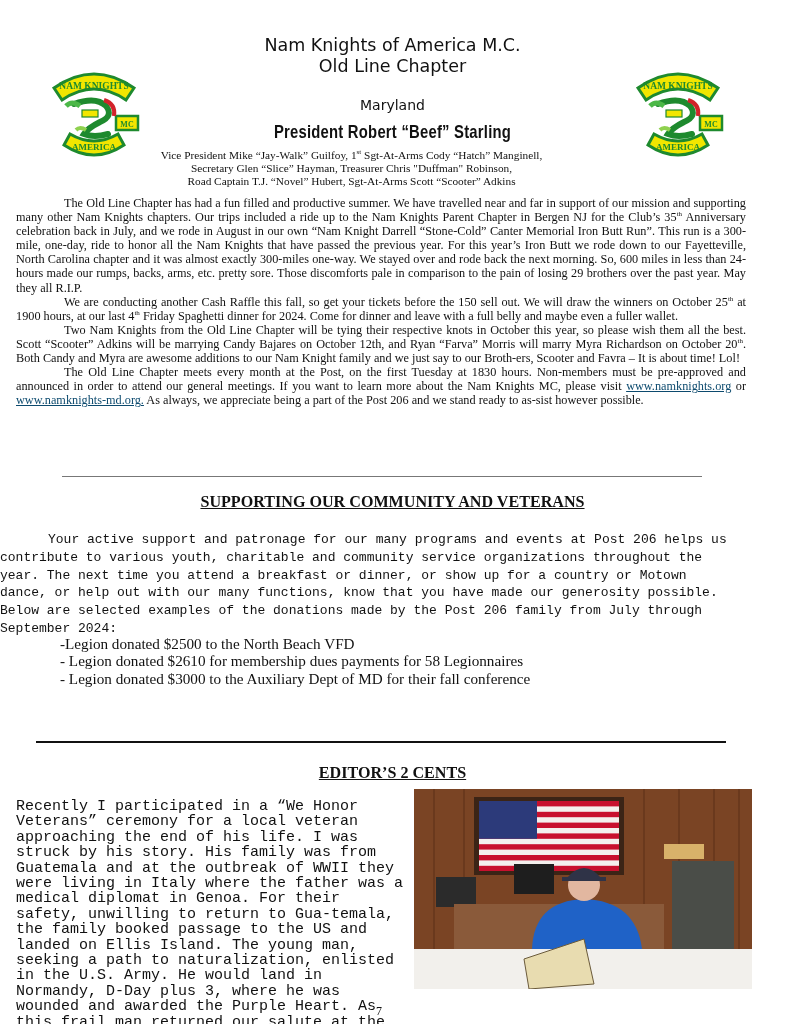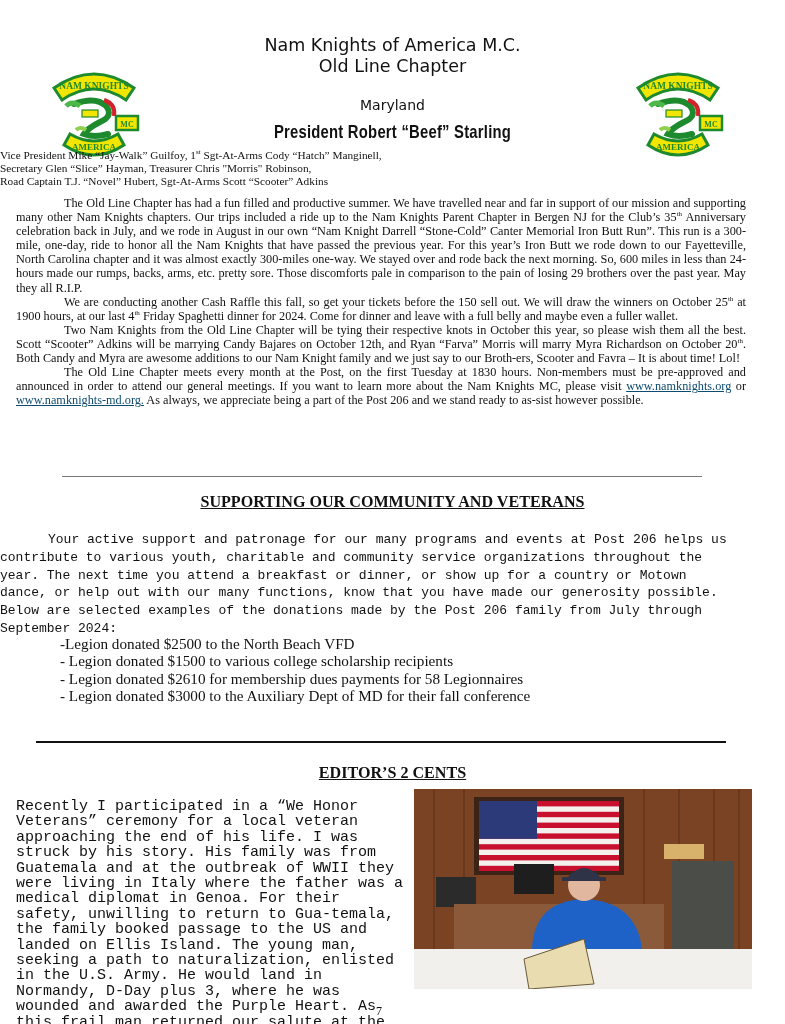--- a/index.html
+++ b/index.html
@@ -4,21 +4,21 @@
 <style>
   html, body { margin: 0; padding: 0; background: #ffffff; }
   body { width: 785px; height: 1024px; position: relative; overflow: hidden; color: #111; }
 
   
   .hdr-title { position: absolute; left: 0; width: 785px; text-align: center; font-family: "DejaVu Sans", sans-serif; font-size: 17.5px; line-height: 22px; color: #111; }
   #hdr-org { top: 34px; }
   #hdr-chapter { top: 55px; }
   #hdr-state { top: 94px; font-size: 14px; }
   .hdr-pres { position: absolute; top: 121px; left: 0; width: 785px; text-align: center; font-family: "Liberation Sans", sans-serif; font-weight: bold; font-size: 19px; transform: scaleX(0.78); letter-spacing: 0.3px; }
-  .hdr-officers { position: absolute; top: 146px; left: 0; width: 703px; font-family: "Liberation Serif", serif; font-size: 11.3px; line-height: 13.3px; }
+  .hdr-officers { position: absolute; top: 146px; left: 0; width: 703px; text-align: center; font-family: "Liberation Serif", serif; font-size: 11.3px; line-height: 13.3px; }
 
   
   .logo { position: absolute; width: 100px; height: 110px; }
   #logo-left { left: 44px; top: 60px; }
   #logo-right { left: 628px; top: 60px; }
 
   
   .article { position: absolute; left: 16px; width: 730px; top: 196px; font-family: "Liberation Serif", serif; font-size: 12.25px; line-height: 14.1px; text-align: justify; }
   .article p { margin: 0; }
   .indent { text-indent: 48px; }
@@ -78,40 +78,39 @@
     <path d="M32 70 Q36 66 42 70" fill="none" stroke="#8fd14f" stroke-width="4"></path>
   </g>
 </svg>
 
 <div class="hdr-title" id="hdr-org">Nam Knights of America M.C.</div>
 <div class="hdr-title" id="hdr-chapter">Old Line Chapter</div>
 <div class="hdr-title" id="hdr-state">Maryland</div>
 <div class="hdr-pres">President Robert “Beef” Starling</div>
 <div class="hdr-officers">
   <div><span>Vice President Mike “Jay-Walk” Guilfoy, 1</span><sup style="font-size:7px;">st</sup><span> Sgt-At-Arms Cody “Hatch” Manginell,</span></div>
-  <div>Secretary Glen “Slice” Hayman, Treasurer Chris "Morris" Robinson,</div>
+  <div>Secretary Glen “Slice” Hayman, Treasurer Chris "Duffman" Robinson,</div>
   <div>Road Captain T.J. “Novel” Hubert, Sgt-At-Arms Scott “Scooter” Adkins</div>
 </div>
 
 <div class="article">
   <p class="indent"><span>The Old Line Chapter has had a fun filled and productive summer. We have travelled near and far in support of our mission and supporting many other Nam Knights chapters. Our trips included a ride up to the Nam Knights Parent Chapter in Bergen NJ for the Club’s 35</span><sup>th</sup><span> Anniversary celebration back in July, and we rode in August in our own “Nam Knight Darrell “Stone-Cold” Canter Memorial Iron Butt Run”. This run is a 300-mile, one-day, ride to honor all the Nam Knights that have passed the previous year. For this year’s Iron Butt we rode down to our Fayetteville, North Carolina chapter and it was almost exactly 300-miles one-way. We stayed over and rode back the next morning. So, 600 miles in less than 24-hours made our rumps, backs, arms, etc. pretty sore. Those discomforts pale in comparison to the pain of losing 29 brothers over the past year. May they all R.I.P.</span></p>
   <p class="indent"><span>We are conducting another Cash Raffle this fall, so get your tickets before the 150 sell out. We will draw the winners on October 25</span><sup>th</sup><span> at 1900 hours, at our last 4</span><sup>th</sup><span> Friday Spaghetti dinner for 2024. Come for dinner and leave with a full belly and maybe even a fuller wallet.</span></p>
   <p class="indent"><span>Two Nam Knights from the Old Line Chapter will be tying their respective knots in October this year, so please wish them all the best. Scott “Scooter” Adkins will be marrying Candy Bajares on October 12th, and Ryan “Farva” Morris will marry Myra Richardson on October 20</span><sup>th</sup><span>. Both Candy and Myra are awesome additions to our Nam Knight family and we just say to our Broth-ers, Scooter and Favra – It is about time! Lol!</span></p>
   <p class="indent"><span>The Old Line Chapter meets every month at the Post, on the first Tuesday at 1830 hours. Non-members must be pre-approved and announced in order to attend our general meetings. If you want to learn more about the Nam Knights MC, please visit </span><a href="#">www.namknights.org</a><span> or </span><a href="#">www.namknights-md.org.</a><span> As always, we appreciate being a part of the Post 206 and we stand ready to as-sist however possible.</span></p>
 </div>
 
 <div class="rule-thin"></div>
 
 <div class="sec-heading" id="support-heading">SUPPORTING OUR COMMUNITY AND VETERANS</div>
 <div class="support-body">
   <p class="support-indent">Your active support and patronage for our many programs and events at Post 206 helps us contribute to various youth, charitable and community service organizations throughout the year.  The next time you attend a breakfast or dinner, or show up for a country or Motown dance, or help out with our many functions, know that you have made our generosity possible.    Below are selected examples of the donations made by the Post 206 family from July through September  2024:</p>
 </div>
 <ul class="donations">
   <li> -Legion donated $2500 to the North Beach VFD</li>
-  <li>- Legion donated $1500 to various college scholarship recipients</li>
   <li>- Legion donated $2610 for membership dues payments for 58 Legionnaires</li>
   <li>- Legion donated $3000 to the Auxiliary Dept of MD for their fall conference</li>
 </ul>
 
 <div class="rule-thick"></div>
 
 <div class="sec-heading" id="editor-heading">EDITOR’S 2 CENTS</div>
 <div class="editor-body">Recently I participated in a “We Honor Veterans” ceremony for a local veteran approaching the end of his life.  I was struck by his story.  His family was from Guatemala and at the outbreak of WWII they were living in Italy where the father was a medical diplomat in Genoa.  For their safety, unwilling to return to Gua-temala, the family booked passage to the US and landed on Ellis Island.  The young man, seeking a path to naturalization, enlisted in the U.S. Army.  He would land in Normandy, D-Day plus 3, where he was wounded and awarded the Purple Heart.  As this frail man returned our salute at the honors ceremony you could see the gratitude and pride on his face.  Fred Bumgarner, Editor</div>
 
 <svg class="photo" viewBox="0 0 338 200" preserveAspectRatio="none">

